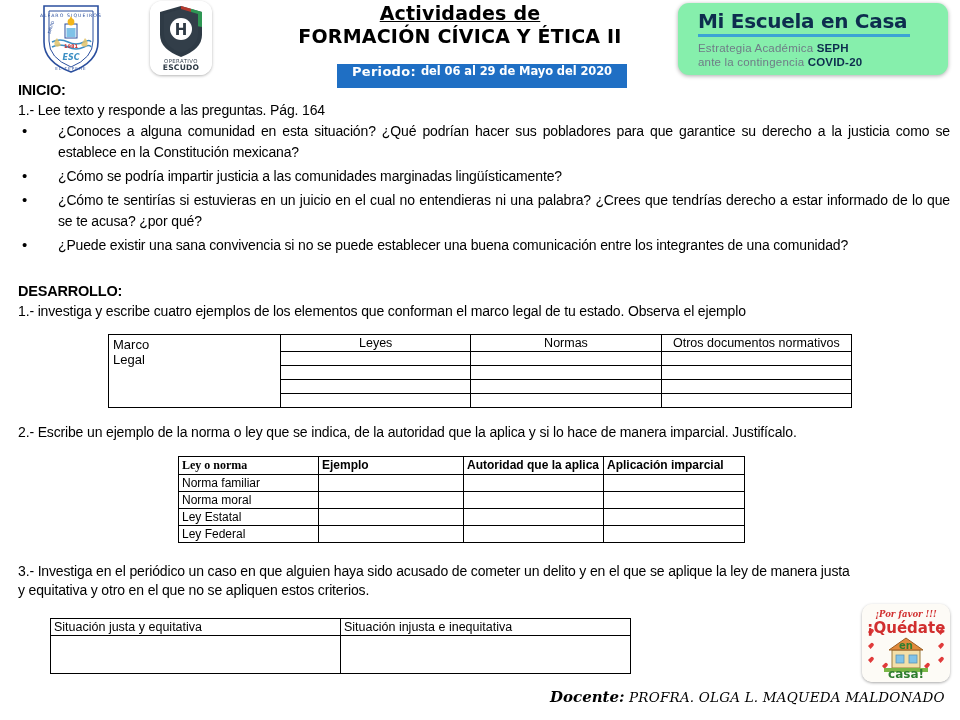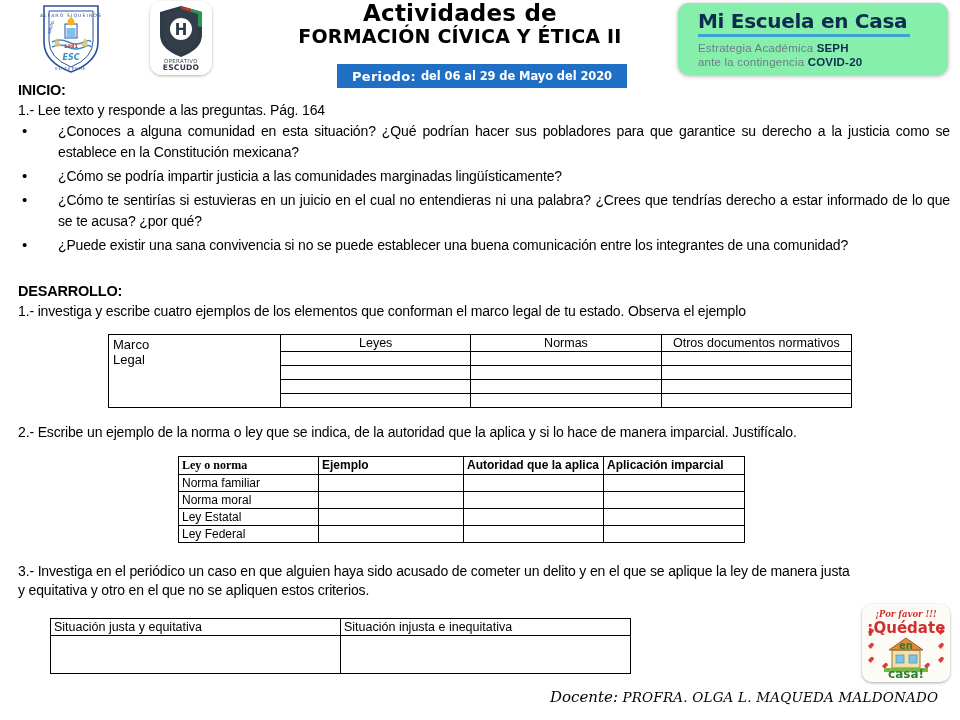--- a/index.html
+++ b/index.html
@@ -47,39 +47,39 @@
 
   .title-block {
     position: absolute;
     left: 260px; top: 2px;
     width: 400px;
     text-align: center;
   }
   .title-line1 {
     font-family: "DejaVu Sans", sans-serif;
     font-weight: bold;
-    font-size: 23px;
+    font-size: 19px;
     line-height: 23px;
     letter-spacing: .2px;
+    text-decoration: underline;
   }
   .title-line2 {
     font-family: "DejaVu Sans", sans-serif;
     font-weight: bold;
     font-size: 19px;
     line-height: 23px;
     letter-spacing: .2px;
   }
   .periodo-banner {
     position: absolute;
     left: 337px; top: 64px;
     width: 290px; height: 24px;
     background: #1F6FC4;
     color: #ffffff;
     display: flex;
-    align-items: center;
     justify-content: center;
     gap: 5px;
     box-sizing: border-box;
   }
   .periodo-label {
     font-family: "DejaVu Sans", sans-serif;
     font-weight: bold;
     font-size: 13px;
     letter-spacing: .3px;
   }
@@ -242,21 +242,21 @@
   .quedate svg { display: block; }
 
   .docente {
     position: absolute;
     left: 550px; top: 688px;
     white-space: nowrap;
   }
   .docente-label {
     font-family: "DejaVu Serif", serif;
     font-style: italic;
-    font-weight: normal;
+    font-weight: bold;
     font-size: 15px;
   }
   .docente-name {
     font-family: "DejaVu Serif", serif;
     font-style: italic;
     font-size: 13.5px;
     letter-spacing: .2px;
   }
 </style>
 </head>

